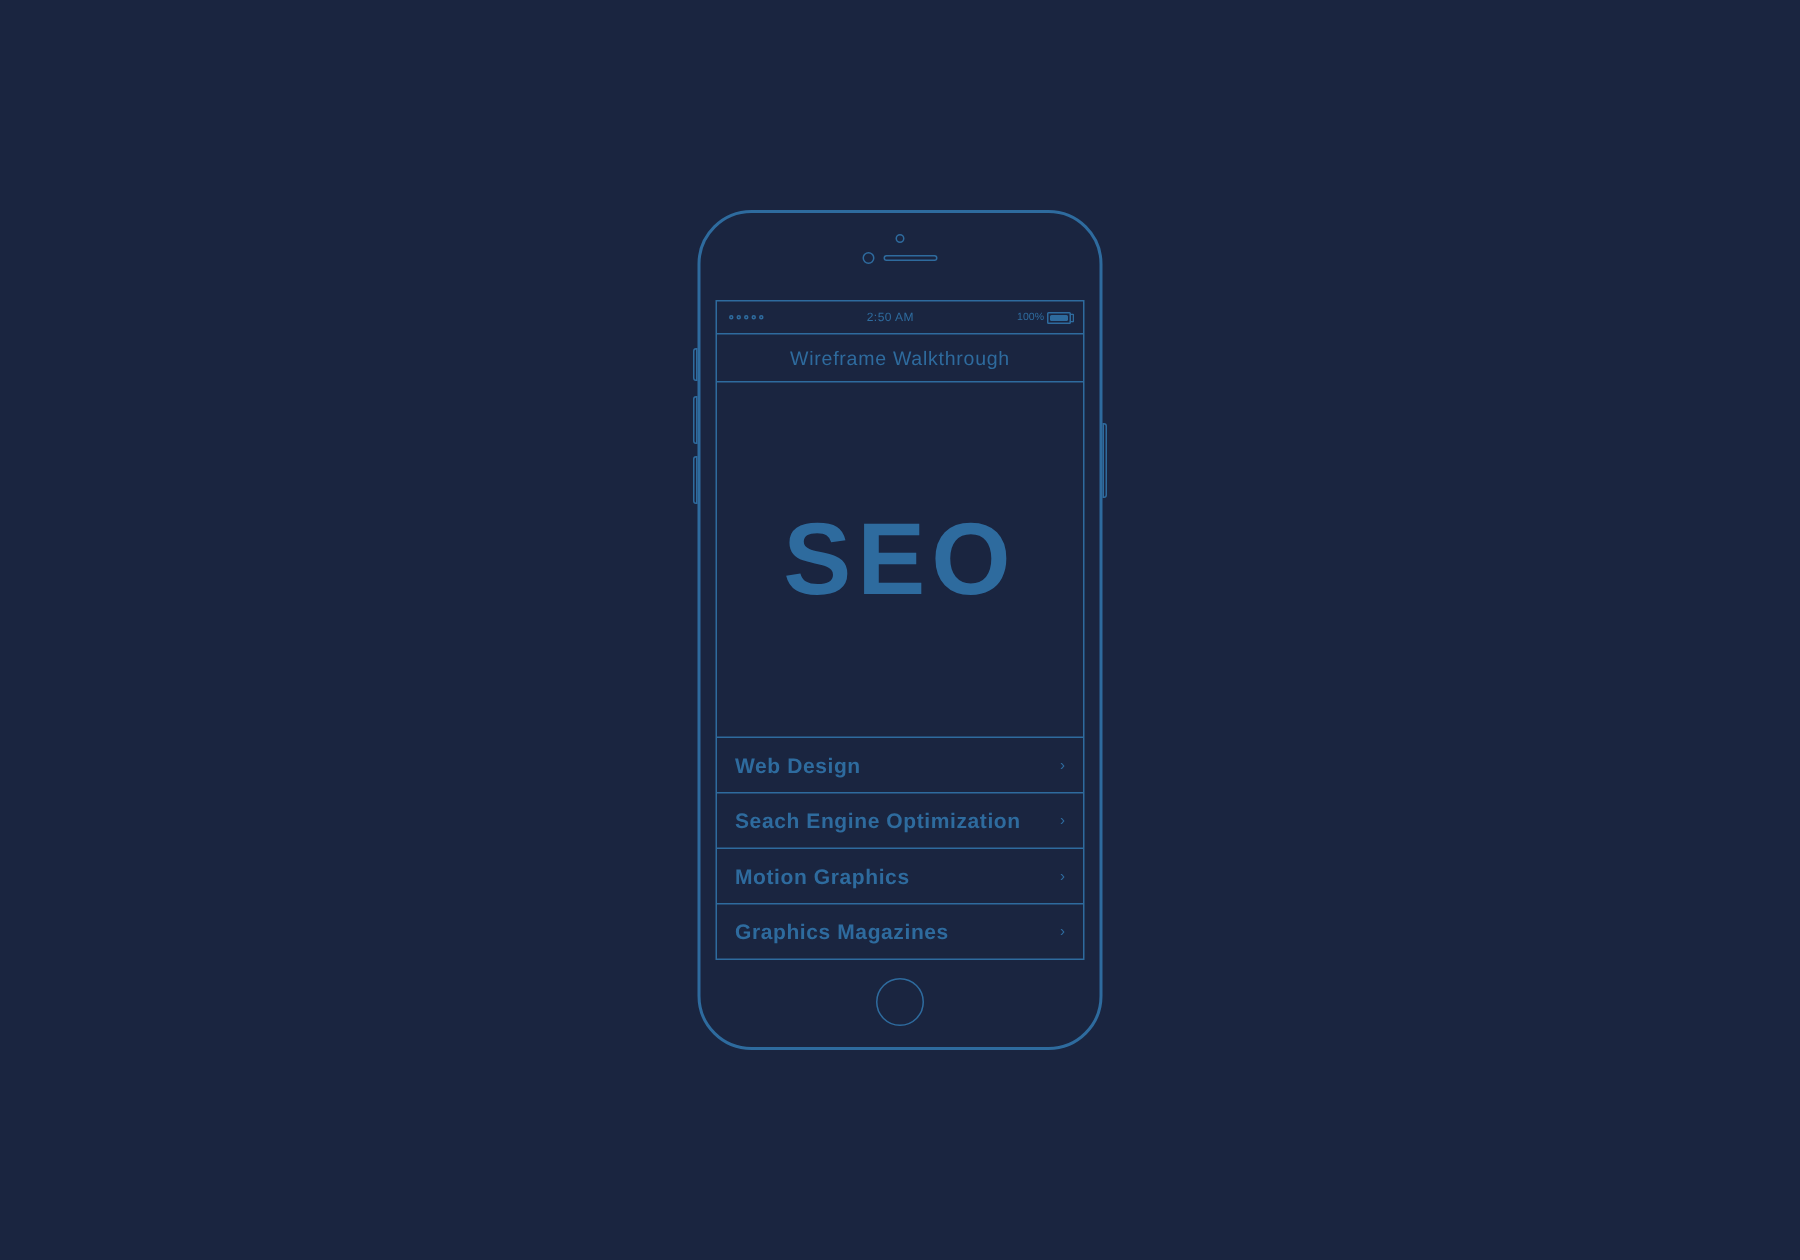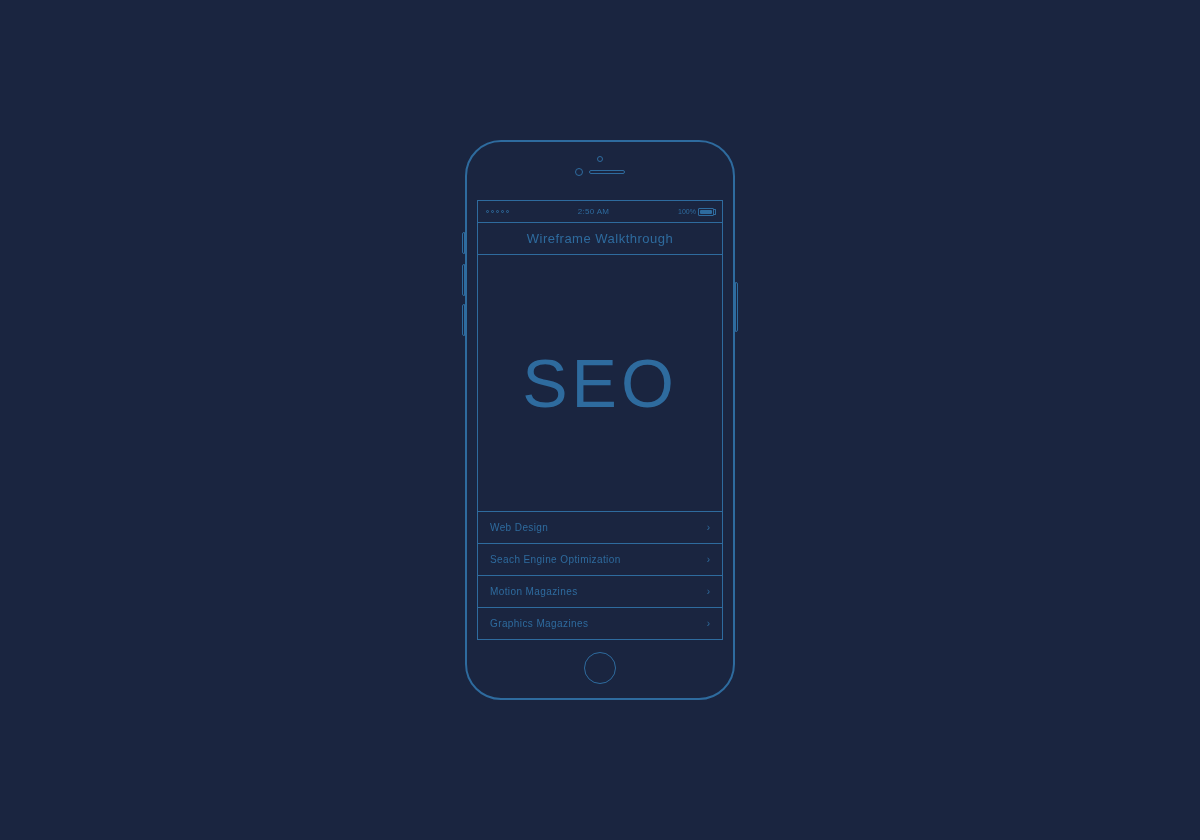--- a/index.html
+++ b/index.html
@@ -214,21 +214,21 @@
       flex: 1;
       display: flex;
       align-items: center;
       justify-content: center;
       border-bottom: 1.5px solid #2e6b9e;
       min-height: 160px;
     }
 
     .hero-text {
       font-size: 68px;
-      font-weight: 400;
+      font-weight: 700;
       color: #2e6b9e;
       letter-spacing: 4px;
       line-height: 1;
       font-family: 'Helvetica Neue', Helvetica, Arial, sans-serif;
     }
 
     
     .menu-list {
       display: flex;
       flex-direction: column;
@@ -241,23 +241,24 @@
       padding: 10px 12px;
       border-bottom: 1.5px solid #2e6b9e;
       cursor: pointer;
     }
 
     .menu-item:last-child {
       border-bottom: none;
     }
 
     .menu-item-label {
-      font-size: 10px;
+      font-size: 14px;
       color: #2e6b9e;
       letter-spacing: 0.4px;
+      font-weight: bold;
     }
 
     .menu-chevron {
       font-size: 10px;
       color: #2e6b9e;
     }
 
     
     .phone-home-btn {
       position: absolute;
@@ -317,21 +318,21 @@
     <div class="menu-list">
       <div class="menu-item">
         <span class="menu-item-label">Web Design</span>
         <span class="menu-chevron">›</span>
       </div>
       <div class="menu-item">
         <span class="menu-item-label">Seach Engine Optimization</span>
         <span class="menu-chevron">›</span>
       </div>
       <div class="menu-item">
-        <span class="menu-item-label">Motion Magazines</span>
+        <span class="menu-item-label">Motion Graphics</span>
         <span class="menu-chevron">›</span>
       </div>
       <div class="menu-item">
         <span class="menu-item-label">Graphics Magazines</span>
         <span class="menu-chevron">›</span>
       </div>
     </div>
 
   </div>
 

